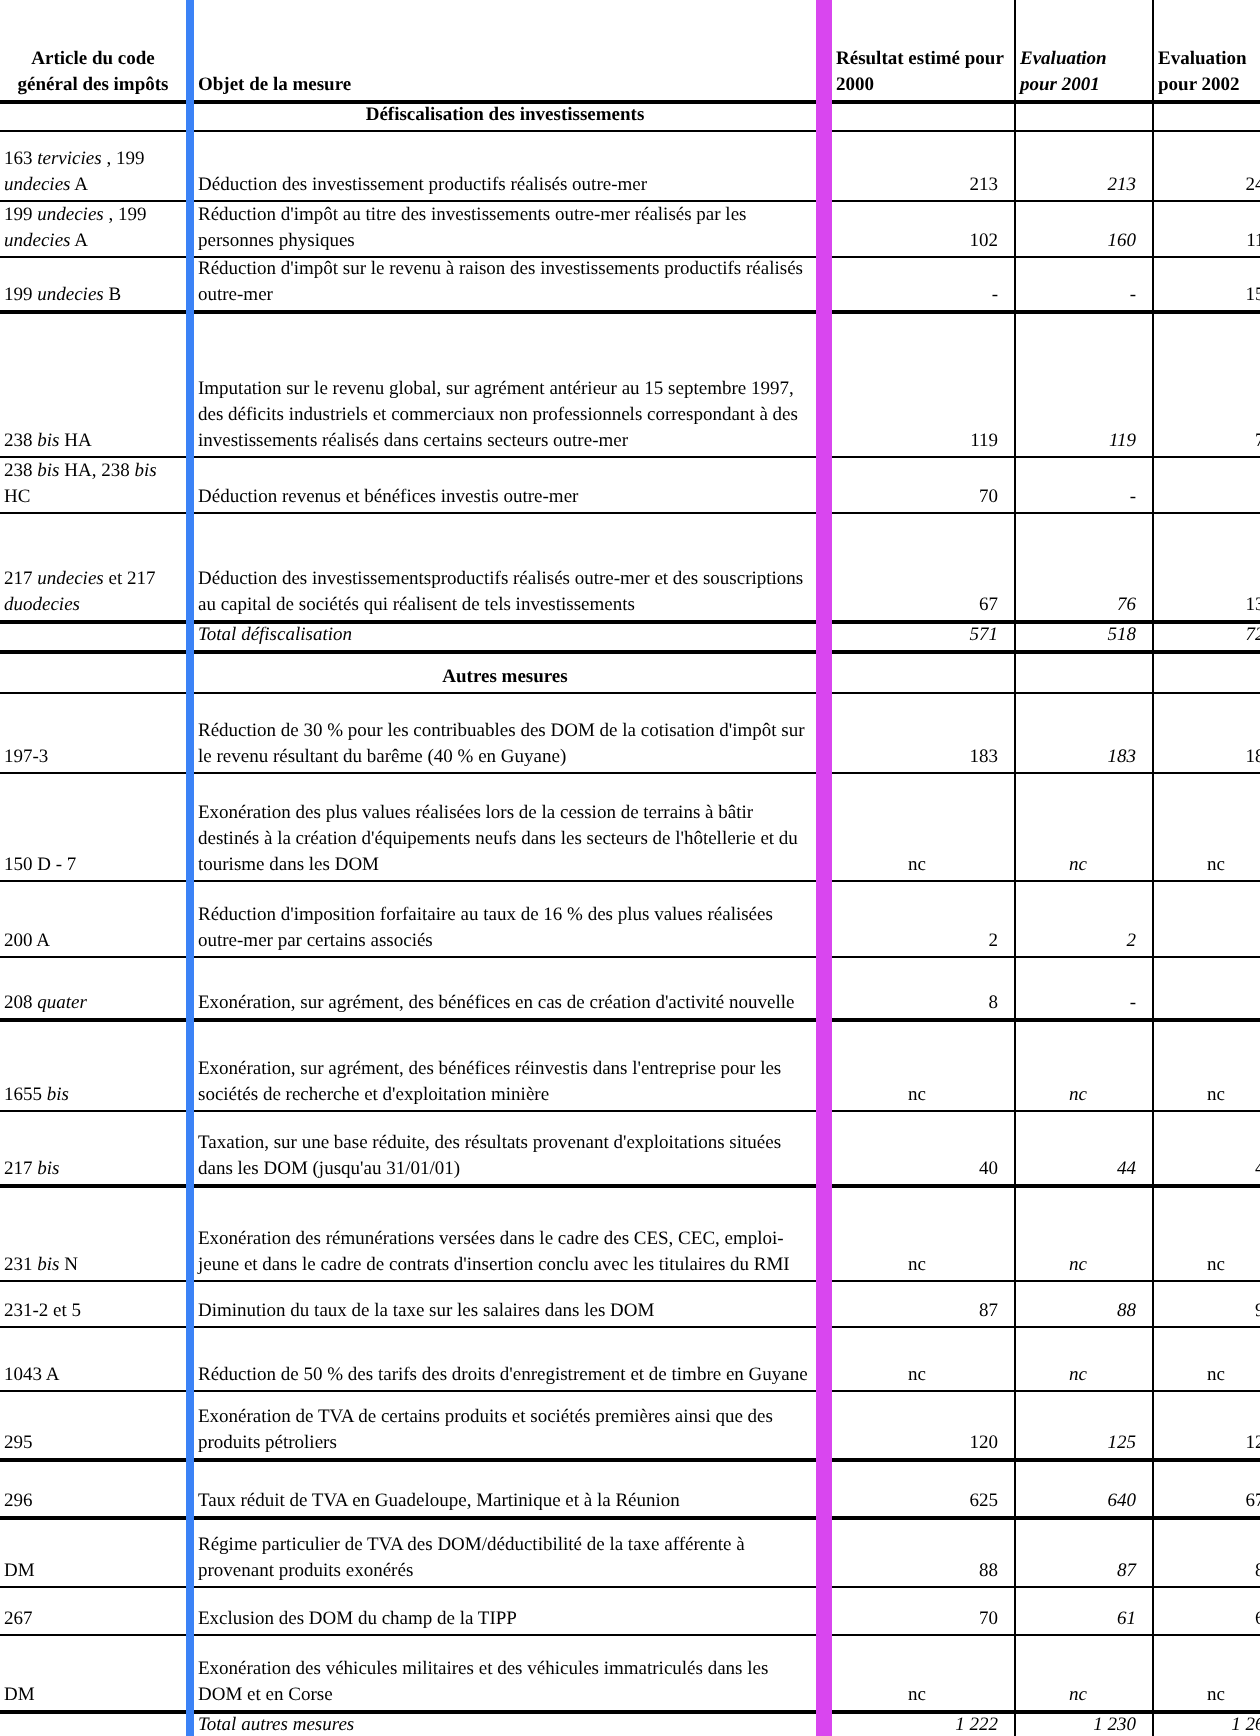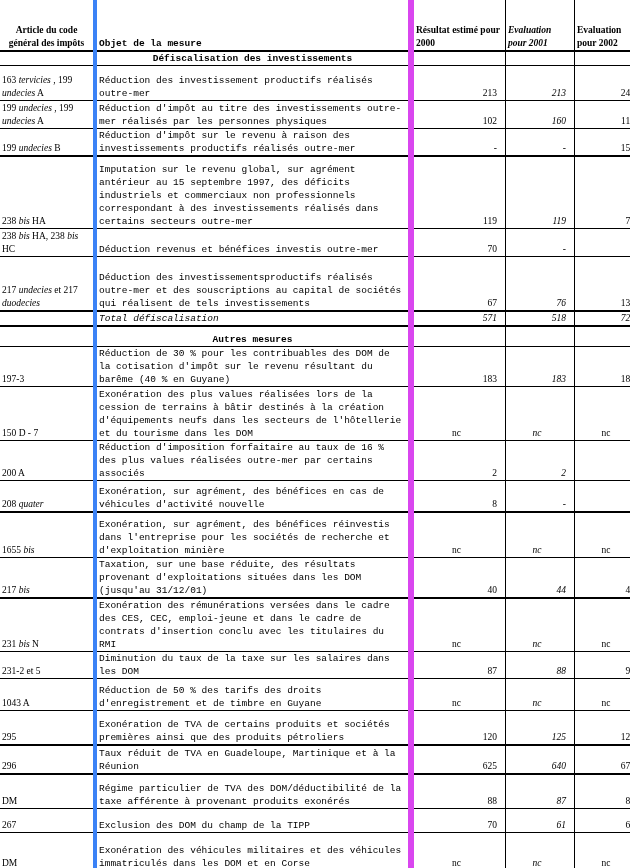--- a/index.html
+++ b/index.html
@@ -1,20 +1,20 @@
 <!DOCTYPE html>
 <html><head>
 <meta charset="utf-8">
 <style>
   html, body { margin:0; padding:0; background:#fff; }
   body { width:630px; height:868px; overflow:hidden; font-family:"Liberation Serif", serif; font-size:9.5px; color:#000; }
   table { border-collapse:collapse; table-layout:fixed; width:630px; }
   td { padding:0 2px; vertical-align:bottom; line-height:13px; border-left:1px solid #000; border-right:1px solid #000; border-bottom:1px solid #000; overflow:hidden; }
   td.c0 { width:89px; border-left:none; border-right:4px solid #3b82f6; }
-  td.c1 { width:307px; border-right:6px solid #d946ef;font-family:Liberation Mono, monospace; }
+  td.c1 { width:307px; border-right:8px solid #d946ef; }
   td.c2 { width:87px; text-align:right; padding-right:8px; }
   td.c3 { width:64px; text-align:right; padding-right:8px;font-style:italic; }
   td.c4 { width:64px; text-align:right; padding-right:8px; border-right:1px solid #000; }
   tr.hdr td { font-weight:bold; text-align:left; border-bottom:2px solid #000; padding-right:2px; }
   tr.hdr td.c0 { text-align:center; }
   tr.sec td { font-weight:bold;text-align:center; }
   tr.thick td { border-bottom:2px solid #000; }
   tr.total td.c1, tr.total td.c2, tr.total td.c3, tr.total td.c4 { font-style:italic; }
   td.nc { text-align:center; }
 </style>
@@ -32,21 +32,21 @@
     </tr>
   <tr class="sec" style="height: 12px;">
         <td class="c0"></td>
         <td class="c1">Défiscalisation des investissements</td>
         <td class="c2"></td>
         <td class="c3"></td>
         <td class="c4"></td>
       </tr>
       <tr style="height: 35px;">
         <td class="c0">163 <i>tervicies</i> , 199 <i>undecies</i> A</td>
-        <td class="c1">Réduction des investissement productifs réalisés outre-mer</td>
+        <td class="c1">Déduction des investissement productifs réalisés outre-mer</td>
         <td class="c2">213</td>
         <td class="c3">213</td>
         <td class="c4">244</td>
       </tr>
       <tr style="height: 28px;">
         <td class="c0">199 <i>undecies</i> , 199 <i>undecies</i> A</td>
         <td class="c1">Réduction d'impôt au titre des investissements outre-mer réalisés par les personnes physiques</td>
         <td class="c2">102</td>
         <td class="c3">160</td>
         <td class="c4">114</td>
@@ -109,35 +109,35 @@
       </tr>
       <tr style="height: 38px;">
         <td class="c0">200 A</td>
         <td class="c1">Réduction d'imposition forfaitaire au taux de 16 % des plus values réalisées outre-mer par certains associés</td>
         <td class="c2">2</td>
         <td class="c3">2</td>
         <td class="c4">2</td>
       </tr>
       <tr class="thick" style="height: 32px;">
         <td class="c0">208 <i>quater</i></td>
-        <td class="c1">Exonération, sur agrément, des bénéfices en cas de véhicules d'activité nouvelle</td>
+        <td class="c1">Exonération, sur agrément, des bénéfices en cas de création d'activité nouvelle</td>
         <td class="c2">8</td>
         <td class="c3">-</td>
         <td class="c4">-</td>
       </tr>
       <tr style="height: 45px;">
         <td class="c0">1655 <i>bis</i></td>
         <td class="c1">Exonération, sur agrément, des bénéfices réinvestis dans l'entreprise pour les sociétés de recherche et d'exploitation minière</td>
         <td class="c2 nc">nc</td>
         <td class="c3 nc">nc</td>
         <td class="c4 nc">nc</td>
       </tr>
       <tr class="thick" style="height: 38px;">
         <td class="c0">217 <i>bis</i></td>
-        <td class="c1">Taxation, sur une base réduite, des résultats provenant d'exploitations situées dans les DOM (jusqu'au 31/12/01)</td>
+        <td class="c1">Taxation, sur une base réduite, des résultats provenant d'exploitations situées dans les DOM (jusqu'au 31/01/01)</td>
         <td class="c2">40</td>
         <td class="c3">44</td>
         <td class="c4">44</td>
       </tr>
       <tr style="height: 47px;">
         <td class="c0">231 <i>bis</i> N</td>
         <td class="c1">Exonération des rémunérations versées dans le cadre des CES, CEC, emploi-jeune et dans le cadre de contrats d'insertion conclu avec les titulaires du RMI</td>
         <td class="c2 nc">nc</td>
         <td class="c3 nc">nc</td>
         <td class="c4 nc">nc</td>

